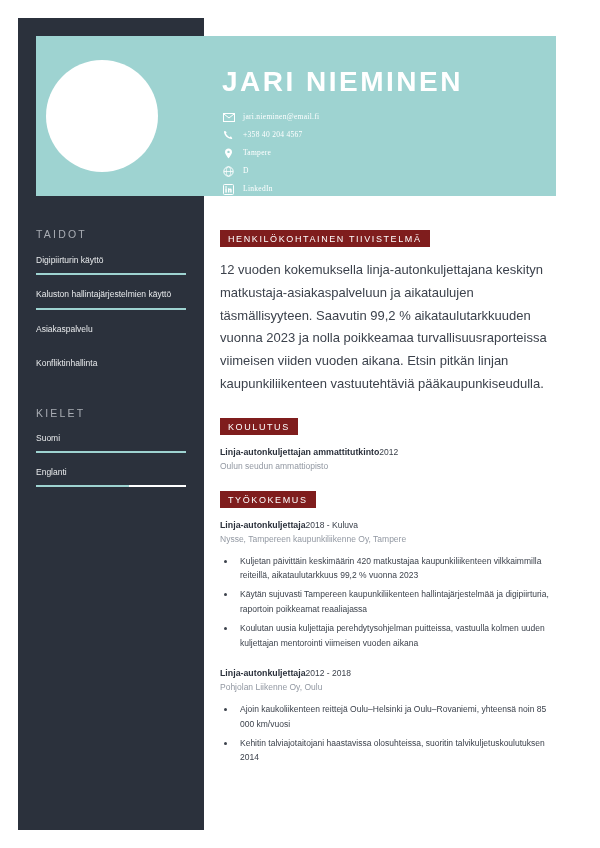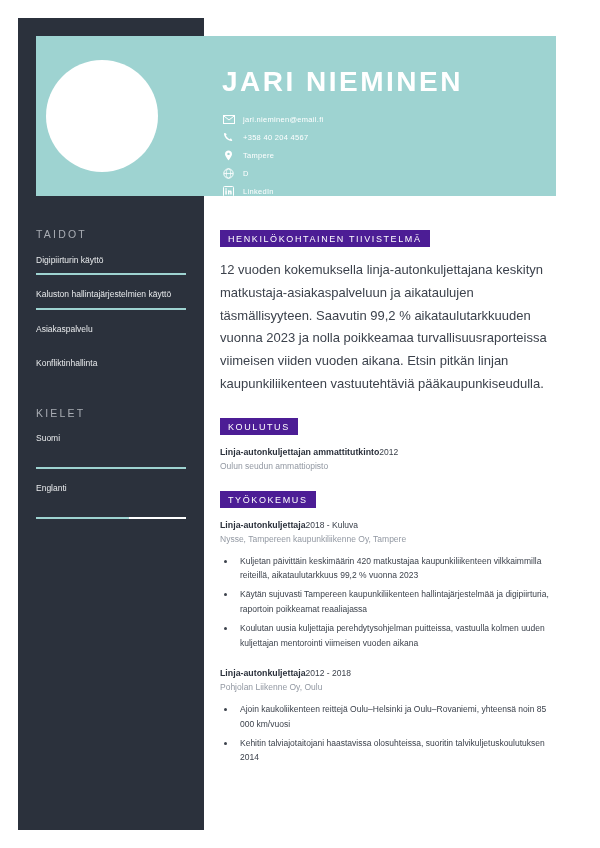--- a/index.html
+++ b/index.html
@@ -43,23 +43,23 @@
     color: #ffffff;
     font-weight: bold;
   }
   .contact {
     position: absolute;
     left: 222px; top: 112px;
     width: 300px;
   }
   .contact-row {
     display: flex;
-    align-items: center;
     height: 14px;
     margin-bottom: 4px;
+    font-family: Liberation Serif, serif;
   }
   .contact-icon {
     width: 13px; height: 11px;
     margin-right: 8px;
     display: flex; align-items: center; justify-content: center;
     color: #ffffff;
   }
   .contact-icon svg { display: block; }
   .contact-text {
     font-size: 7.5px;
@@ -89,21 +89,21 @@
   .skill-wrap { margin-bottom: 13px; }
   .divider {
     height: 2px;
     background: #9ed3d1;
     width: 100%;
   }
   .divider.none { background: transparent; }
   .lang-label {
     font-size: 8.5px;
     color: #e8eaec;
-    padding-bottom: 24px;
+    padding-bottom: 8px;
   }
   .bar {
     position: relative;
     height: 2px;
     background: #ffffff;
     width: 100%;
   }
   .bar-fill {
     position: absolute;
     left: 0; top: 0; height: 2px;
@@ -113,21 +113,21 @@
   .side-gap { height: 16px; }
 
   
   .main {
     position: absolute;
     left: 220px; top: 228px;
     width: 348px;
   }
   .sec-title {
     display: inline-block;
-    background: #4c1d95;
+    background: #7f1d1d;
     color: #ffffff;
     font-size: 9px;
     letter-spacing: 1.6px;
     padding: 4px 8px 3px 8px;
     text-transform: uppercase;
     margin-bottom: 12px;
   }
   .summary {
     font-size: 13px;
     line-height: 1.75;

